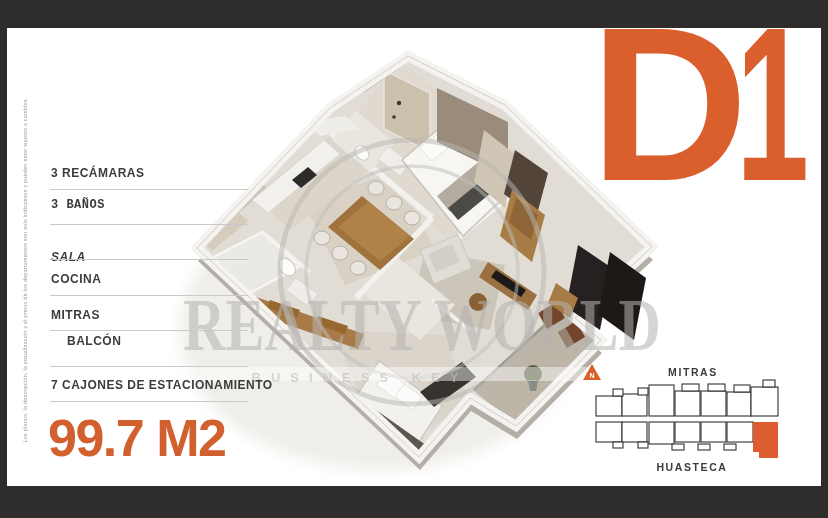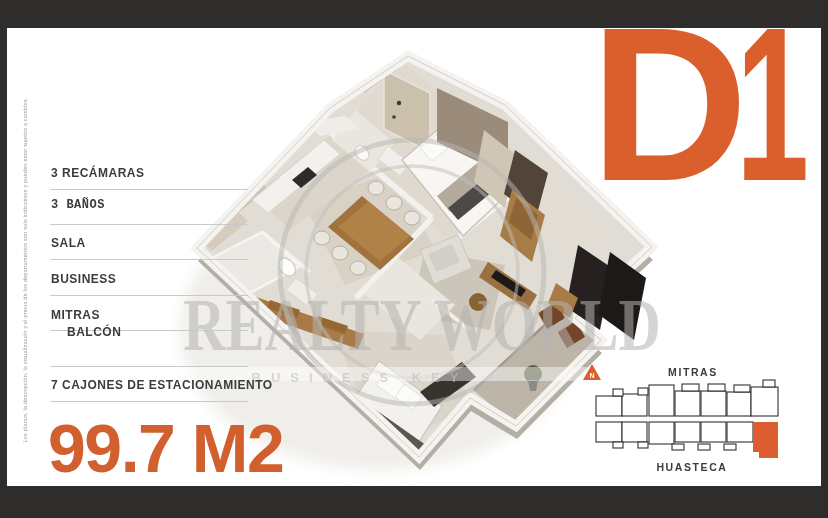--- a/index.html
+++ b/index.html
@@ -182,36 +182,36 @@
 <div class="abs" style="left:-150px;top:264px;width:356px;height:12px;transform:rotate(-90deg);
      font-size:5.5px;color:#9a9a9a;text-align:center;letter-spacing:0.2px;">
 Los planos, la descripción, la visualización y el precio de los departamentos son solo indicativos y pueden estar sujetos a cambios.</div>
 
 <div class="feat" style="top:166px;">3 RECÁMARAS</div>
 <div class="fline" style="top:188.6px;"></div>
 
 <div class="feat" style="top:198px;font-family:Liberation Mono, monospace;">3 BAÑOS</div>
 <div class="fline" style="top:224px;"></div>
 
-<div class="feat" style="top:236px;">SALA</div>
+<div class="feat" style="top:250px;font-style:italic;">SALA</div>
 <div class="fline" style="top:259.4px;"></div>
 
-<div class="feat" style="top:272.2px;">BUSINESS</div>
+<div class="feat" style="top:272.2px;">COCINA</div>
 <div class="fline" style="top:294.8px;"></div>
 
 <div class="feat" style="top:307.6px;">MITRAS</div>
 <div class="fline" style="top:330.2px;"></div>
 
-<div class="feat" style="top:325px;padding-left:16px;">BALCÓN</div>
+<div class="feat" style="top:334px;padding-left:16px;">BALCÓN</div>
 <div class="fline" style="top:365.6px;"></div>
 
 <div class="feat" style="top:378.4px;">7 CAJONES DE ESTACIONAMIENTO</div>
 <div class="fline" style="top:401px;"></div>
 
-<div class="abs" style="left:48px;top:409px;line-height:1.15;font-size:68px;font-weight:bold;color:#d2602e;letter-spacing:-1.5px;">99.7 M2</div>
+<div class="abs" style="left:48px;top:409px;line-height:1.15;font-size:52px;font-weight:bold;color:#d2602e;letter-spacing:-1.5px;">99.7 M2</div>
 
 <div class="abs" style="left:590px;top:-5px;line-height:1;font-size:219px;font-weight:bold;color:#da5f2c;transform-origin:left top;">D</div>
 <div class="abs" style="left:736px;top:-5px;line-height:1;font-size:219px;font-weight:bold;color:#da5f2c;transform:scaleX(0.6);transform-origin:left top;">1</div>
 
 <svg class="abs" style="left:560px;top:340px;" width="268" height="140" viewBox="0 0 268 140">
 
   <text x="133" y="36" text-anchor="middle" font-size="10.5" font-weight="bold" fill="#3c3c3c" letter-spacing="1.6">MITRAS</text>
 
   <text x="132" y="131" text-anchor="middle" font-size="10.5" font-weight="bold" fill="#3c3c3c" letter-spacing="1.6">HUASTECA</text>
 

